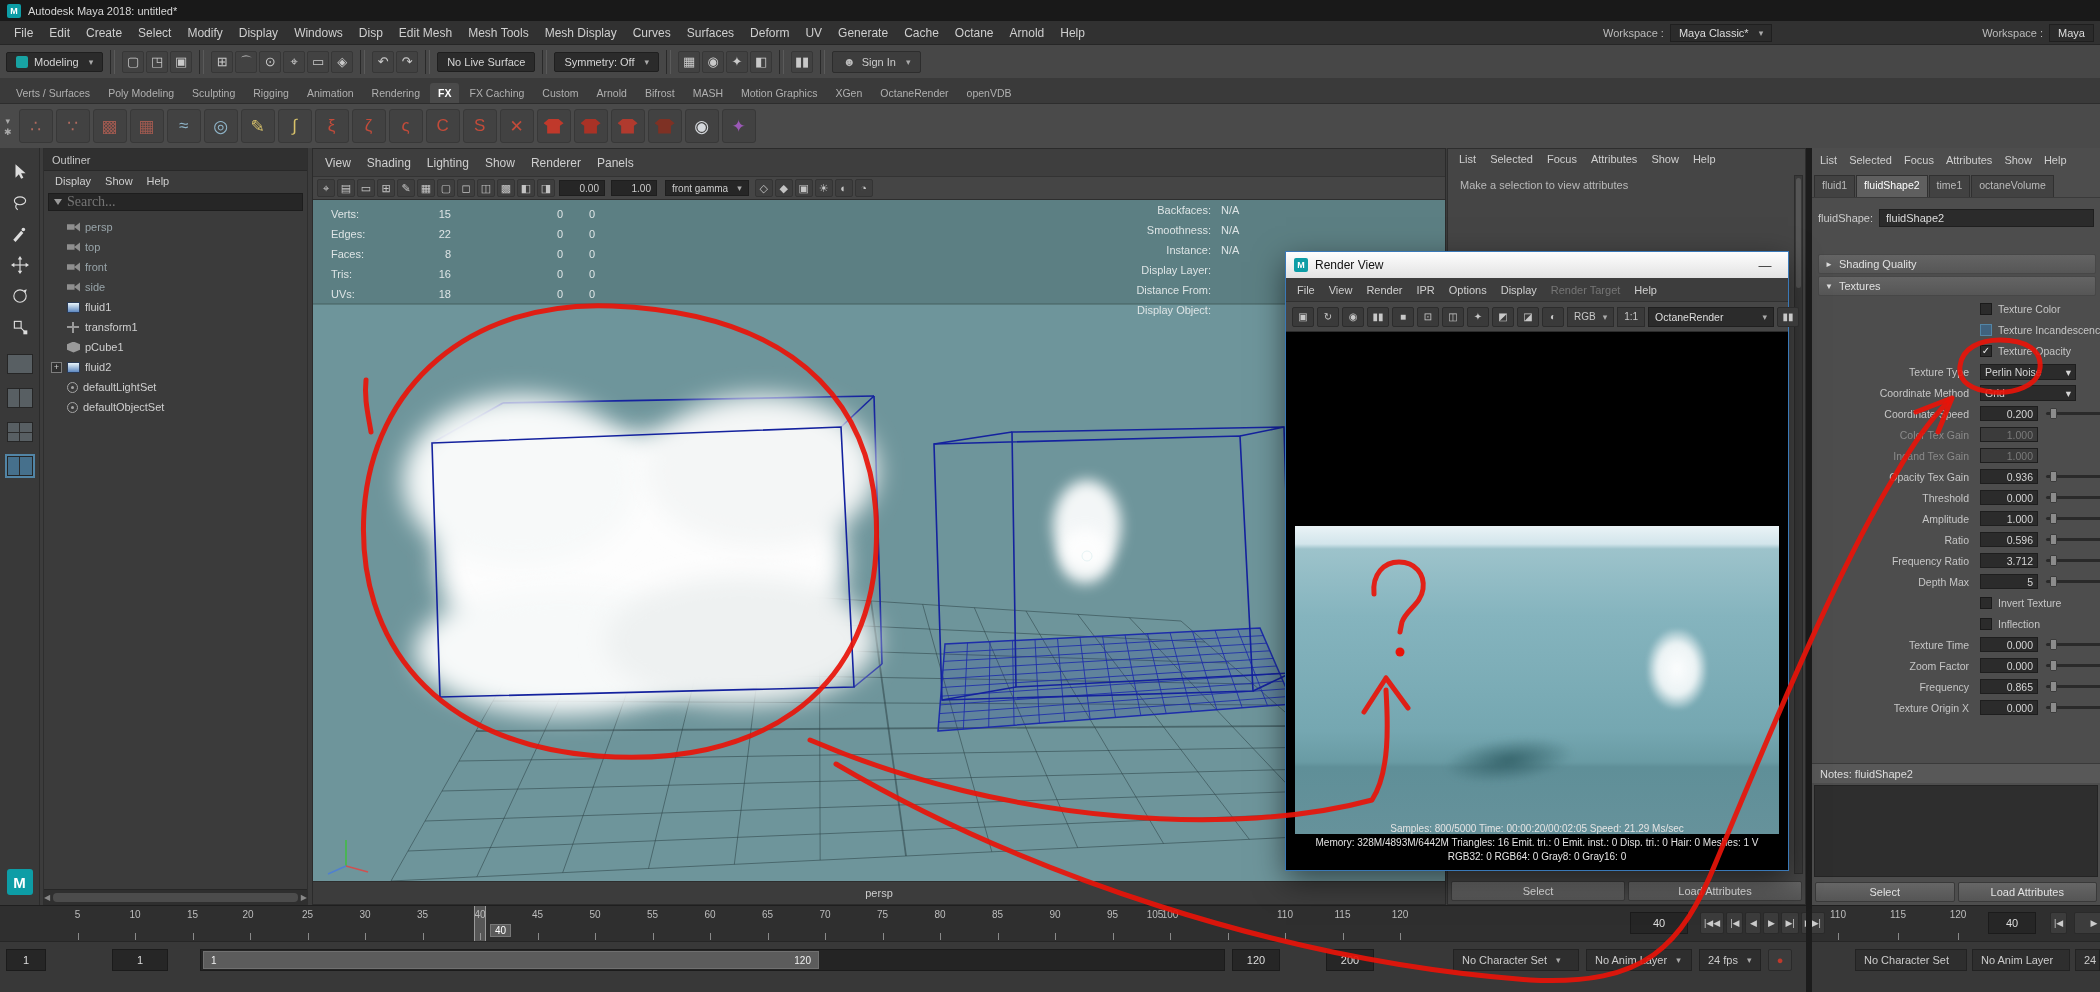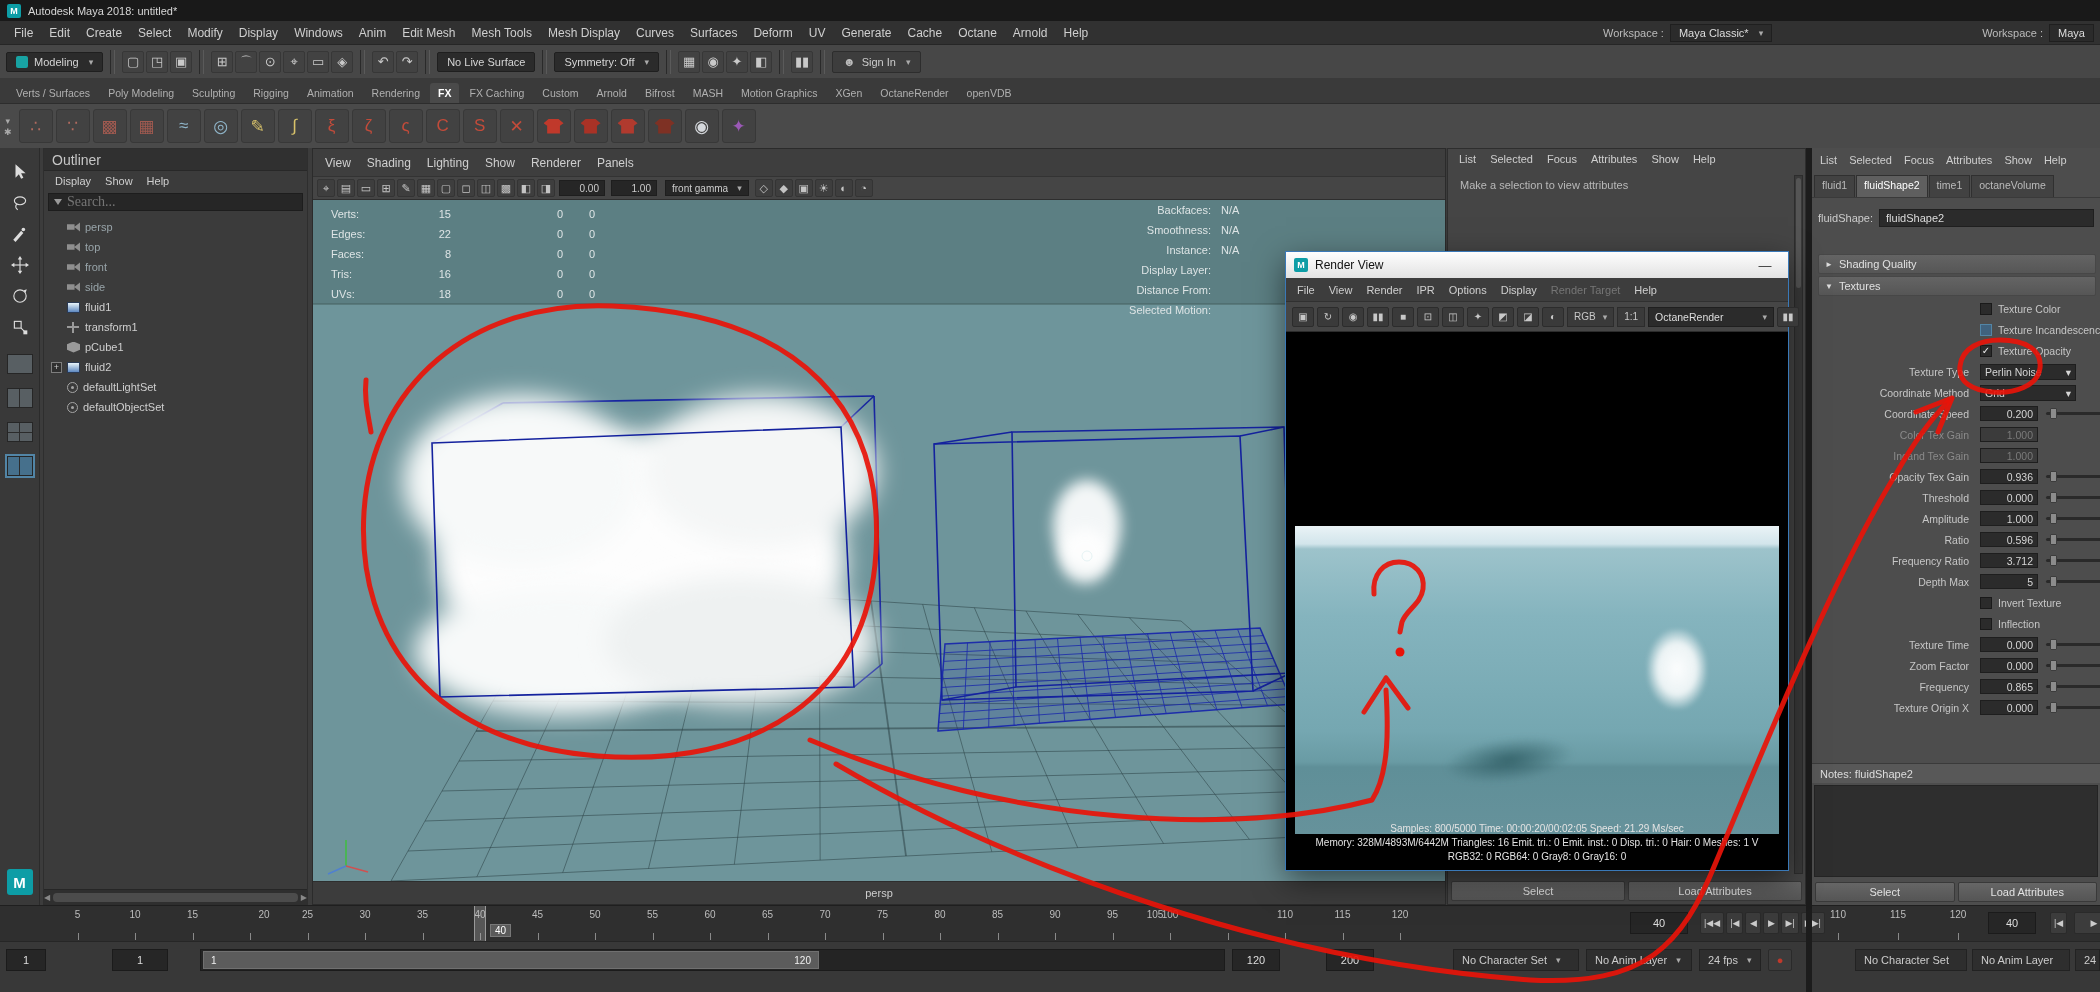--- a/index.html
+++ b/index.html
@@ -41,21 +41,21 @@
   #toolbox{position:absolute;left:0;top:148px;width:40px;height:757px;background:#393939;display:flex;flex-direction:column;align-items:center;padding-top:10px;gap:4px;border-right:1px solid #2b2b2b}
   .tool{width:28px;height:27px;display:flex;align-items:center;justify-content:center;border-radius:3px}
   .tool svg{width:18px;height:18px}
   .lay{width:26px;height:20px;border:1px solid #262626;background:#566?;background-color:#585f63;margin-top:10px}
   .lay-split-v{background-image:linear-gradient(#2b2b2b,#2b2b2b);background-size:1px 100%;background-position:center;background-repeat:no-repeat;background-color:#585f63}
   .lay-4{background-image:linear-gradient(#2b2b2b,#2b2b2b),linear-gradient(#2b2b2b,#2b2b2b);background-size:1px 100%,100% 1px;background-position:center,center;background-repeat:no-repeat;background-color:#585f63}
   .lay.sel{outline:2px solid #5285a6;background-color:#46708c}
   #toolbox-logo{margin-top:auto;margin-bottom:10px;width:26px;height:26px;background:#0d9da6;border-radius:3px;color:#fff;font-weight:bold;font-size:15px;display:flex;align-items:center;justify-content:center}
   
   #outliner{position:absolute;left:43px;top:148px;width:265px;height:757px;background:#3b3b3b;border:1px solid #2e2e2e;display:flex;flex-direction:column}
-  .panel-title{height:22px;background:#303030;display:flex;align-items:center;padding:0 8px;font-size:14px;color:#c6c6c6;border-bottom:1px solid #282828}
+  .panel-title{height:22px;background:#303030;display:flex;align-items:center;padding:0 8px;font-size:11px;color:#c6c6c6;border-bottom:1px solid #282828}
   .panel-menus{display:flex;padding:2px 4px;font-size:11px}
   .panel-menus .mi{padding:2px 7px}
   #ol-search{margin:2px 4px;height:18px;background:#262626;border:1px solid #1d1d1d;display:flex;align-items:center;padding:0 5px;gap:5px}
   #ol-search input{flex:1;background:transparent;border:none;color:#b5b5b5;font-size:14px;outline:none;font-family:Liberation Serif, serif}
   .funnel{width:0;height:0;border-left:4px solid transparent;border-right:4px solid transparent;border-top:6px solid #9a9a9a}
   #ol-tree{padding-top:4px}
   .ol-row{display:flex;align-items:center;height:20px;padding-left:7px;font-size:11px;color:#cfcfcf}
   .ol-exp{width:11px;height:11px;margin-right:3px;font-size:9px;color:#ccc;display:flex;align-items:center;justify-content:center;flex:none}
   .ol-exp.has{border:1px solid #7e7e7e;background:#2f2f2f;line-height:1}
   .ol-label.dim{color:#98a4a9}
@@ -169,21 +169,21 @@
 
   <div id="menubar" class="row">
     <div id="mb-items">
         <div class="mi">File</div>
         <div class="mi">Edit</div>
         <div class="mi">Create</div>
         <div class="mi">Select</div>
         <div class="mi">Modify</div>
         <div class="mi">Display</div>
         <div class="mi">Windows</div>
-        <div class="mi">Anim</div>
+        <div class="mi">Disp</div>
         <div class="mi">Edit Mesh</div>
         <div class="mi">Mesh Tools</div>
         <div class="mi">Mesh Display</div>
         <div class="mi">Curves</div>
         <div class="mi">Surfaces</div>
         <div class="mi">Deform</div>
         <div class="mi">UV</div>
         <div class="mi">Generate</div>
         <div class="mi">Cache</div>
         <div class="mi">Octane</div>
@@ -647,21 +647,21 @@
           </div>
           <div class="hud-row">
             <span class="hud-rl">Display Layer:</span>
             <span class="hud-rv"></span>
           </div>
           <div class="hud-row">
             <span class="hud-rl">Distance From:</span>
             <span class="hud-rv"></span>
           </div>
           <div class="hud-row">
-            <span class="hud-rl">Selected Motion:</span>
+            <span class="hud-rl">Display Object:</span>
             <span class="hud-rv"></span>
           </div>
         </div>
     </div>
     <div id="vp-label">persp</div>
   </div>
 
   <div id="middlepanel">
     <div id="mp-menus" class="panel-menus">
         <div class="mi">List</div>
@@ -845,21 +845,21 @@
   </div>
 
   <div id="timelinerow" class="row">
     <div id="tl-track">
         <span class="tl-num" style="left: 65.5px;">5</span>
         <span class="tl-tick" style="left: 77.5px;"></span>
         <span class="tl-num" style="left: 123px;">10</span>
         <span class="tl-tick" style="left: 135px;"></span>
         <span class="tl-num" style="left: 180.5px;">15</span>
         <span class="tl-tick" style="left: 192.5px;"></span>
-        <span class="tl-num" style="left: 252px;">20</span>
+        <span class="tl-num" style="left: 236px;">20</span>
         <span class="tl-tick" style="left: 250px;"></span>
         <span class="tl-num" style="left: 295.5px;">25</span>
         <span class="tl-tick" style="left: 307.5px;"></span>
         <span class="tl-num" style="left: 353px;">30</span>
         <span class="tl-tick" style="left: 365px;"></span>
         <span class="tl-num" style="left: 410.5px;">35</span>
         <span class="tl-tick" style="left: 422.5px;"></span>
         <span class="tl-num" style="left: 468px;">40</span>
         <span class="tl-tick" style="left: 480px;"></span>
         <span class="tl-num" style="left: 525.5px;">45</span>

